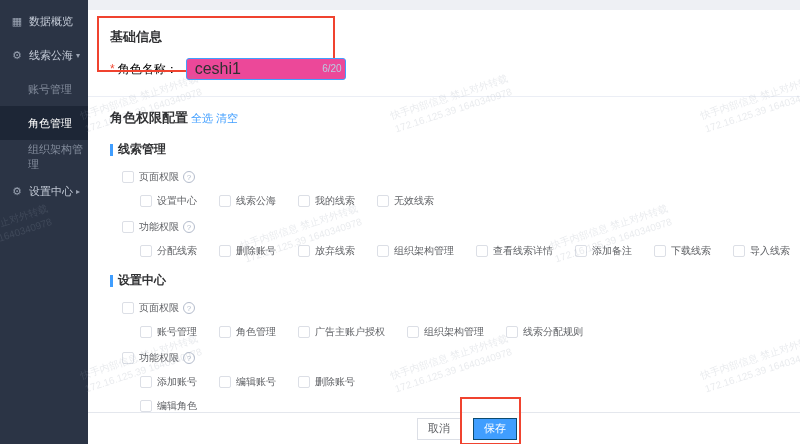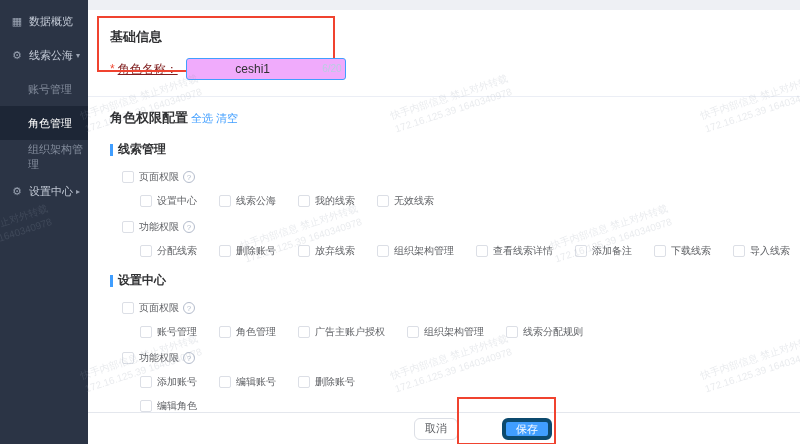--- a/index.html
+++ b/index.html
@@ -18,25 +18,25 @@
   .sb-arrow { position:absolute; right:8px; font-size:8px; color:#9aa3b2; }
 
   
   .main { flex:1; position:relative; height:444px; display:flex; flex-direction:column; }
   .card { background:#ffffff; margin:10px 20px 0 0; height:402px; position:relative;
     padding:8px 14px 0 22px; overflow:hidden; }
 
   .sec-title { font-size:13px; font-weight:bold; color:#303133; padding-top:10px; }
   .field-row { display:flex; align-items:center; margin-top:12px; }
   .req { color:#f04a34; font-size:12px; margin-right:3px; }
-  .field-label { font-size:12px; color:#7f1d1d; margin-right:8px;text-decoration:underline; }
+  .field-label { font-size:12px; color:#000000; margin-right:8px; }
   .name-input-wrap { position:relative; width:160px; }
   .name-input { width:160px; height:22px; border:1px solid #409eff; border-radius:3px;
-    background:#f0abfc; font-size:12px; color:#303133; padding:0 34px 0 8px; outline:none;
-    font-family:"Liberation Sans","DejaVu Sans",sans-serif;text-align:center; }
+    background:#ec4899; font-size:16px; color:#303133; padding:0 34px 0 8px; outline:none;
+    font-family:"Liberation Sans","DejaVu Sans",sans-serif; }
   .counter { position:absolute; right:4px; top:5px; font-size:10px; color:#b9cde2; }
 
   .divider { border:none; border-top:1px solid #ebeef5; margin:16px -14px 0 -22px; }
 
   .perm-header { display:flex; align-items:center; margin-top:12px; }
   .perm-title { font-size:13px; font-weight:bold; color:#303133; }
   .perm-link { font-size:11px; color:#409eff; margin-left:3px; cursor:pointer; }
 
   .group { margin-top:14px; }
   .group-name { display:flex; align-items:center; font-size:12px; font-weight:bold; color:#303133; }
@@ -49,24 +49,24 @@
   .cb { width:12px; height:12px; border:1px solid #dcdfe6; border-radius:2px;
     background:#fff; margin-right:5px; flex:0 0 12px; cursor:pointer; }
   .cb-label { font-size:10px; color:#606266; white-space:nowrap; }
   .info-i { width:12px; height:12px; border:1px solid #b4bccc; border-radius:50%;
     font-size:8px; color:#b4bccc; display:inline-flex; align-items:center; justify-content:center;
     margin-left:4px; }
 
   
   .footer { height:32px; background:#ffffff; border-top:1px solid #e4e7ed;
     display:flex; align-items:center; justify-content:center; gap:12px; position:relative; }
-  .btn { height:22px; padding:0 10px; font-size:11px; border-radius:6px; cursor:pointer;
-    font-family:"Liberation Sans","DejaVu Sans",sans-serif;margin-left:32px; }
+  .btn { height:22px; padding:0 10px; font-size:11px; border-radius:0; cursor:pointer;
+    font-family:"Liberation Sans","DejaVu Sans",sans-serif; }
   .btn-cancel { background:#fff; border:1px solid #dcdfe6; color:#606266; }
-  .btn-save { background:#409eff; border:4px solid #0c4a6e; color:#fff; }
+  .btn-save { background:#409eff; border:1px solid #0c4a6e; color:#fff; }
   .save-wrap { position:relative; display:inline-block; }
 
   
   .anno { position:absolute; border:2px solid #f0432f; pointer-events:none; }
   .anno-basic { left:9px; top:6px; width:238px; height:56px; }
   .anno-save { left:-13px; top:-21px; right:-4px; bottom:-5px; }
 
   
   #watermark-layer { position:absolute; left:0; top:0; width:800px; height:444px;
     overflow:hidden; pointer-events:none; z-index:50; }

